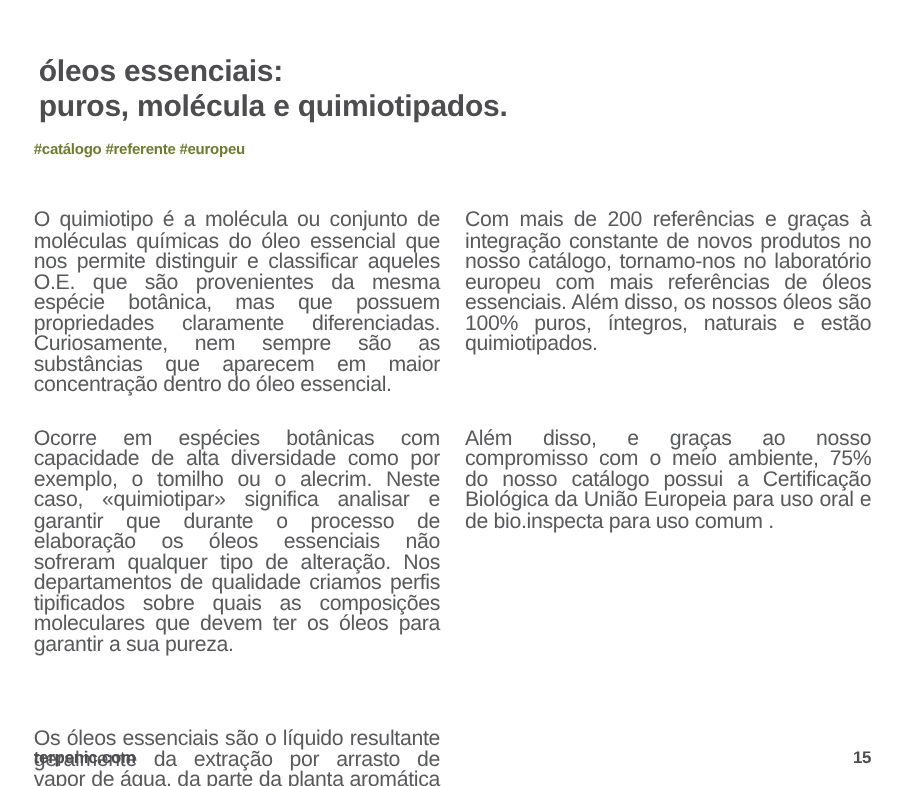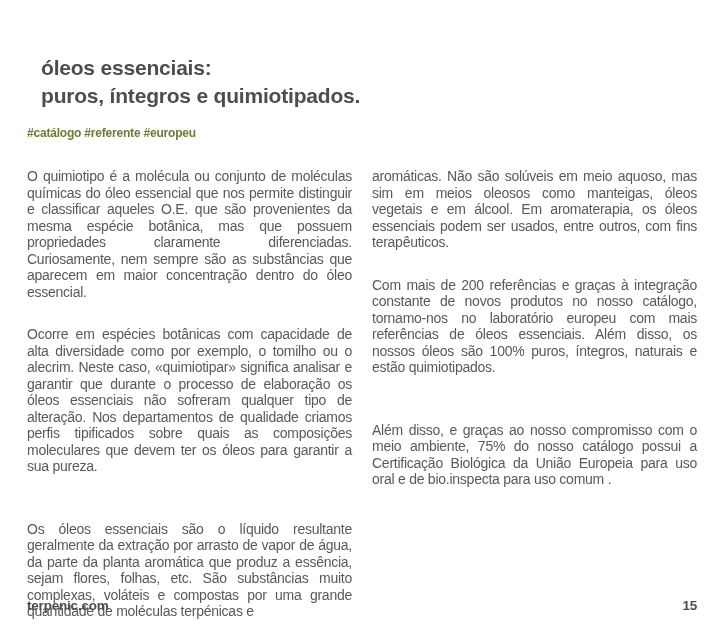--- a/index.html
+++ b/index.html
@@ -14,22 +14,22 @@
     background: #ffffff;
     overflow: hidden;
     font-family: "Liberation Sans", sans-serif;
   }
   .page-header {
     position: absolute;
     left: 27px;
     top: 40px;
   }
   .page-title {
-    margin: 14px;
-    font-size: 21px;
+    margin: 4px;
+    font-size: 24px;
     line-height: 28px;
     font-weight: bold;
     letter-spacing: -0.2px;
     color: var(--title-gray, #4d4d4f);
   }
   .hashtags {
     margin-top: 10px;
     font-size: 12px;
     line-height: 19px;
     font-weight: bold;
@@ -41,31 +41,31 @@
     top: 168px;
     left: 27px;
     display: flex;
     gap: 20px;
   }
   .col {
     width: 325px;
   }
   .col p {
     margin: 0;
-    font-size: 14px;
+    font-size: 17px;
     line-height: 16.5px;
     letter-spacing: -0.25px;
     color: var(--body-gray, #58595b);
     text-align: justify;
   }
   .col p + p {
     margin-top: 26px;
   }
   .col p.big-gap {
-    margin-top: 46px;
+    margin-top: 59px;
   }
   .page-footer {
     position: absolute;
     left: 27px;
     right: 23px;
     bottom: 16px;
     display: flex;
     justify-content: space-between;
     align-items: baseline;
     font-size: 13.5px;
@@ -75,33 +75,32 @@
   }
 </style>
 </head>
 <body>
 
 <div class="page">
 
   <header class="page-header">
     <h1 class="page-title">
       <span>óleos essenciais:</span><br>
-      <span>puros, íntegros e quimiotipados.</span>
+      <span>puros, molécula e quimiotipados.</span>
     </h1>
     <div class="hashtags">#catálogo #referente #europeu</div>
   </header>
 
   <main class="columns">
     <div class="col">
       <p>O quimiotipo é a molécula ou conjunto de moléculas químicas do óleo essencial que nos permite distinguir e classificar aqueles O.E. que são provenientes da mesma espécie botânica, mas que possuem propriedades claramente diferenciadas. Curiosamente, nem sempre são as substâncias que aparecem em maior concentração dentro do óleo essencial.</p>
       <p>Ocorre em espécies botânicas com capacidade de alta diversidade como por exemplo, o tomilho ou o alecrim. Neste caso, «quimiotipar» significa analisar e garantir que durante o processo de elaboração os óleos essenciais não sofreram qualquer tipo de alteração. Nos departamentos de qualidade criamos perfis tipificados sobre quais as composições moleculares que devem ter os óleos para garantir a sua pureza.</p>
       <p class="big-gap">Os óleos essenciais são o líquido resultante geralmente da extração por arrasto de vapor de água, da parte da planta aromática que produz a essência, sejam flores, folhas, etc. São substâncias muito complexas, voláteis e compostas por uma grande quantidade de moléculas terpénicas e</p>
     </div>
     <div class="col">
-      <p>aromáticas. Não são solúveis em meio aquoso, mas sim em meios oleosos como manteigas, óleos vegetais e em álcool. Em aromaterapia, os óleos essenciais podem ser usados, entre outros, com fins terapêuticos.</p>
       <p>Com mais de 200 referências e graças à integração constante de novos produtos no nosso catálogo, tornamo-nos no laboratório europeu com mais referências de óleos essenciais. Além disso, os nossos óleos são 100% puros, íntegros, naturais e estão quimiotipados.</p>
       <p class="big-gap">Além disso, e graças ao nosso compromisso com o meio ambiente, 75% do nosso catálogo possui a Certificação Biológica da União Europeia para uso oral e de bio.inspecta para uso comum .</p>
     </div>
   </main>
 
   <footer class="page-footer">
     <span>terpenic.com</span>
     <span>15</span>
   </footer>
 

